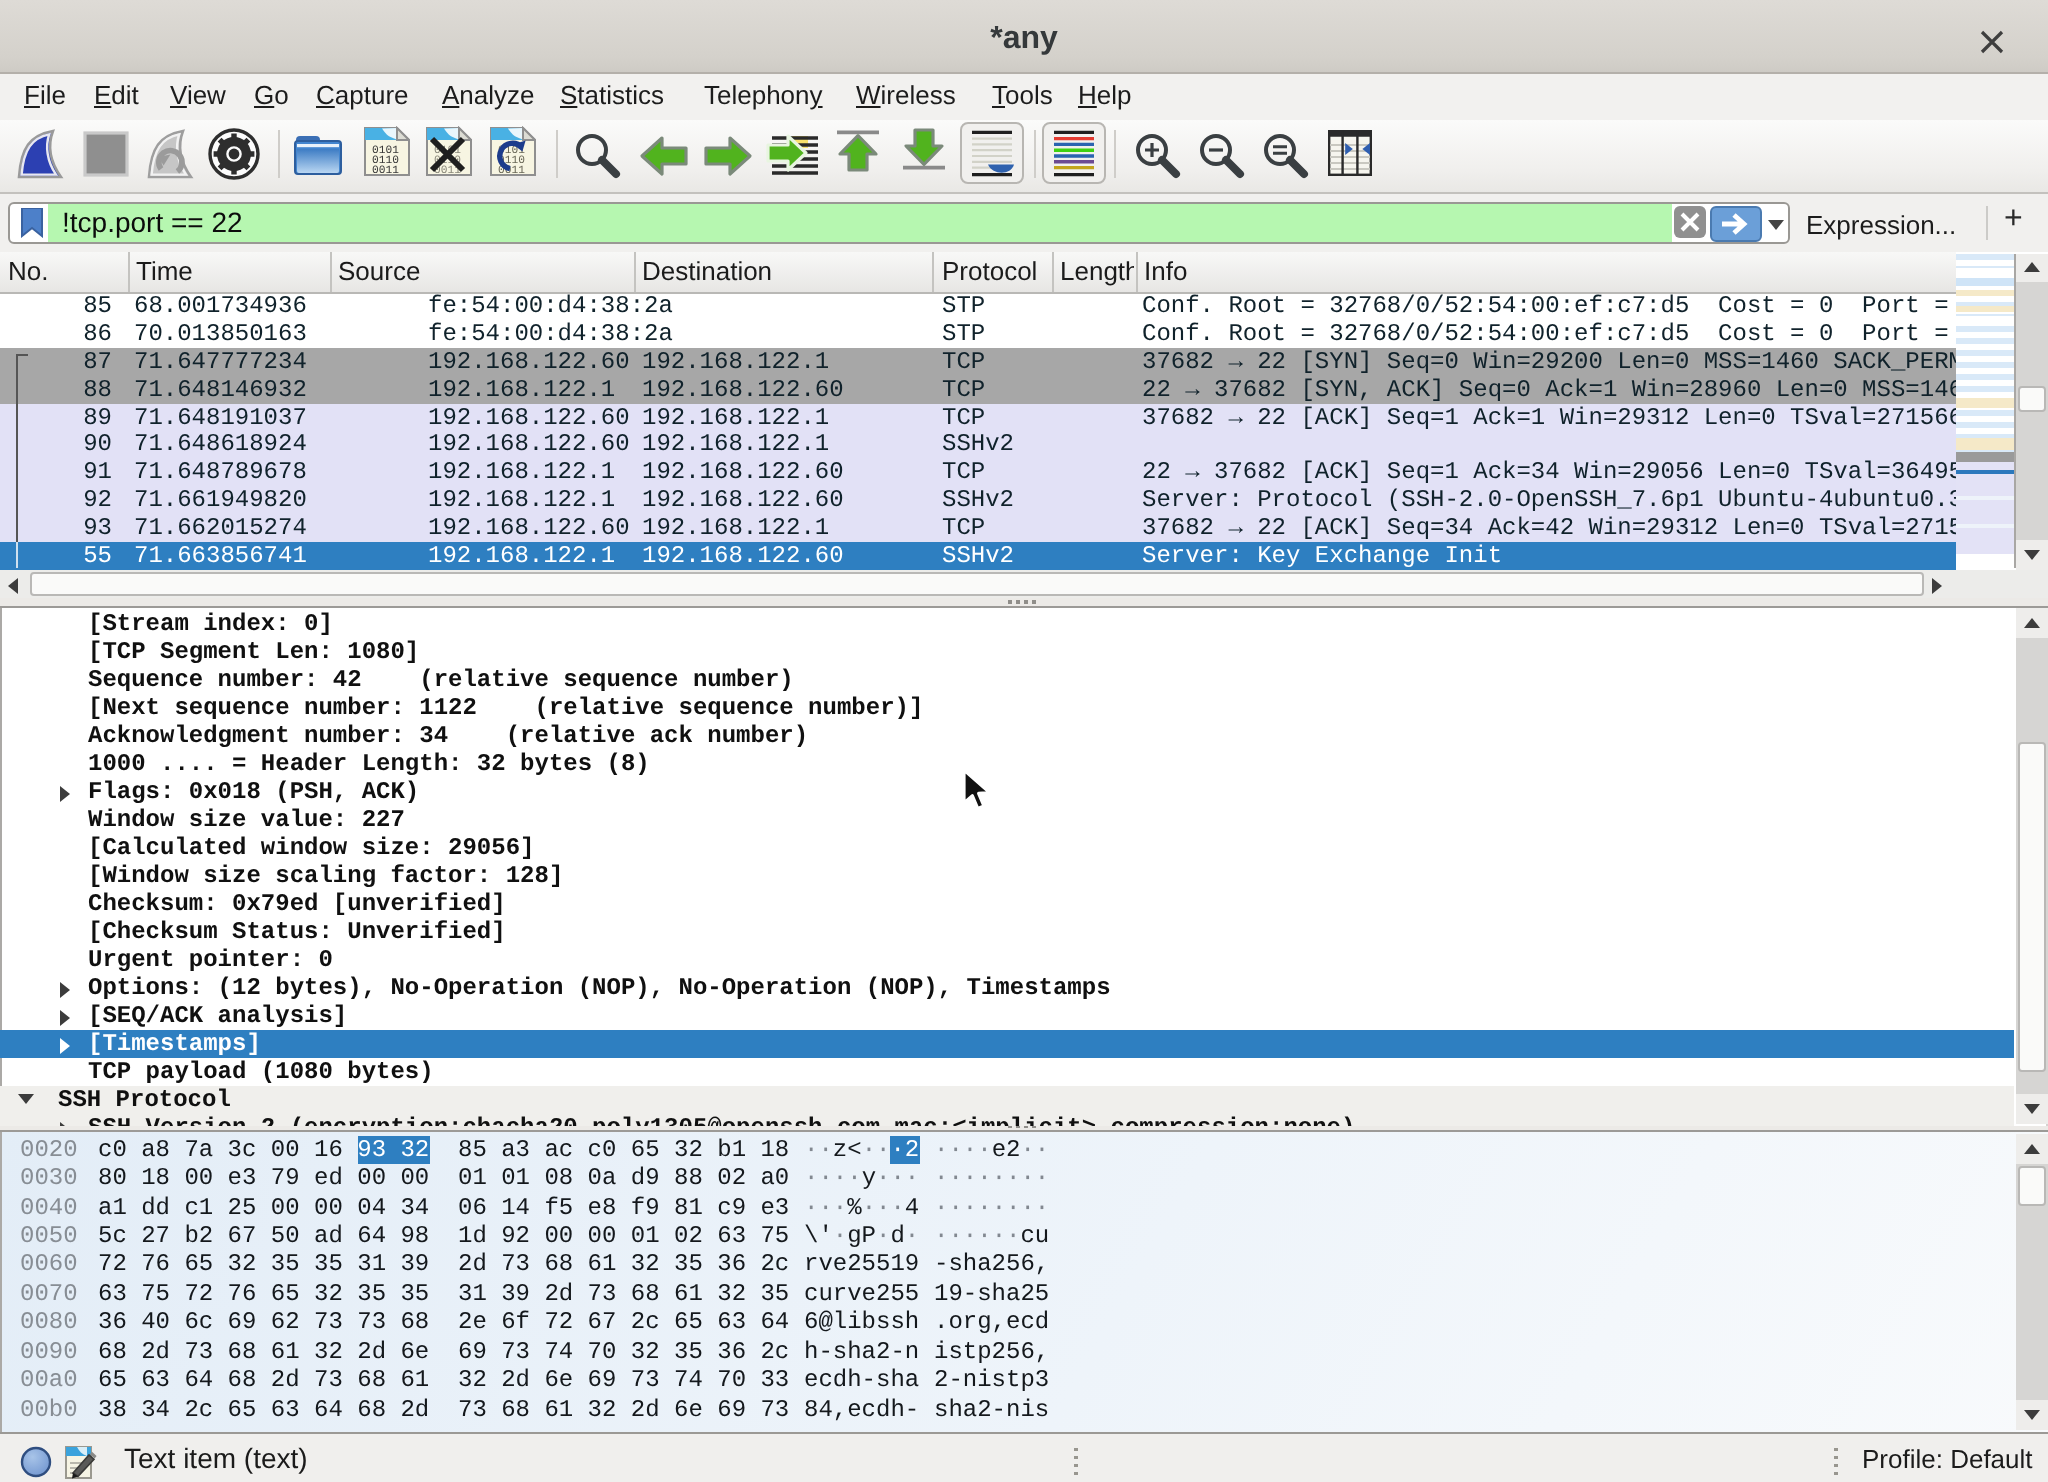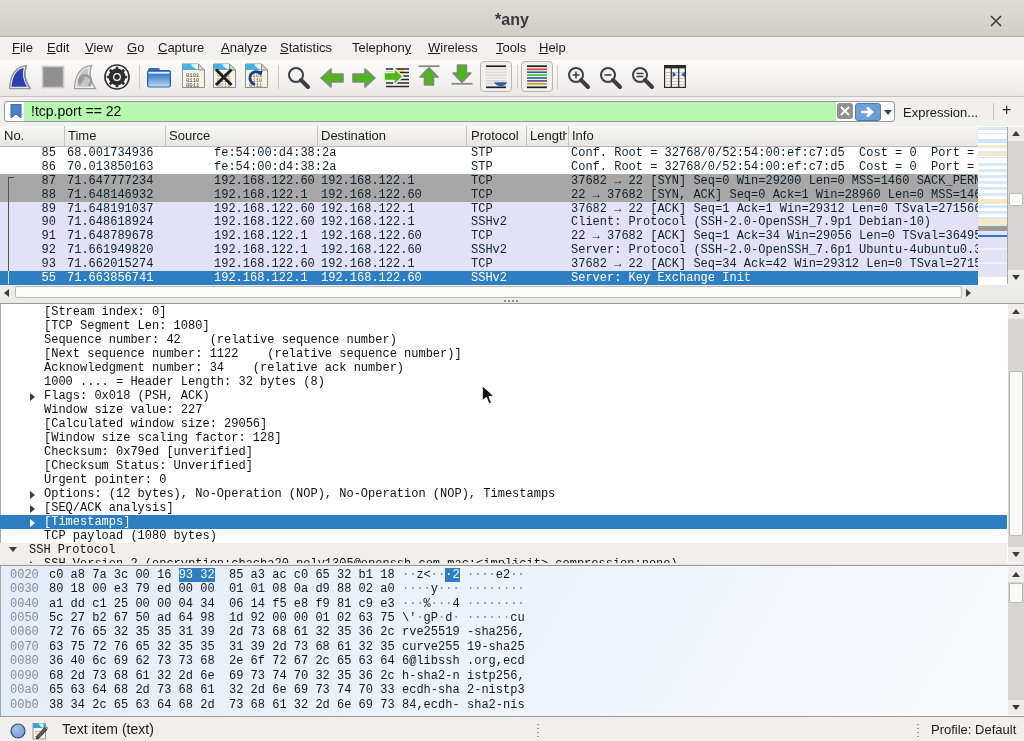--- a/index.html
+++ b/index.html
@@ -43,21 +43,21 @@
 .rgray{background:#a7a7a7;}
 .rlav{background:#e2e1f6;padding-left:24px;}
 .rsel{background:#2e7fc1;color:#fff;}
 
 #minimap{left:978px;top:1px;width:29px;height:157px;background:#fff;overflow:hidden;}
 .vsb{background:#d6d5d3;}
 .sbbtn{background:#eeedeb;}
 .sbthumb{background:#fafaf9;border:1px solid #b9b8b6;box-sizing:border-box;border-radius:2px;}
 .arr{width:0;height:0;position:absolute;}
 
-#dpane{left:0;top:303px;width:1024px;height:259px;background:#fff;border-top:1px solid #9c9a97;overflow:hidden;box-shadow:inset 1px 0 0 #aba9a6,inset -1px 0 0 #d5d3d0;}
+#dpane{left:0;top:303px;width:1024px;height:259px;background:#fff;border-top:1px solid #9c9a97;overflow:hidden;box-shadow:inset 1px 0 0 #aba9a6,inset -1px 0 0 #d5d3d0;font-weight:bold;}
 .drow{left:0;width:1007px;height:14px;font-family:"Liberation Mono",monospace;font-size:12px;line-height:14px;white-space:pre;color:#101010;}
 .dsel{background:#2e7fc1;color:#fff;}
 .exp{position:absolute;width:0;height:0;}
 
 #hpane{left:0;top:565px;width:1024px;height:150px;background:linear-gradient(120deg,#e3edf7,#eef4fa 55%,#f8fafc);border-top:1px solid #9c9a97;box-shadow:inset 1px 0 0 #aba9a6;}
 .xrow{left:0;height:14px;font-family:"Liberation Mono",monospace;font-size:12px;line-height:14px;white-space:pre;color:#14181c;}
 .xrow span{position:absolute;white-space:pre;}
 .xoff{left:10px;color:#878d94;}
 .xh1{left:49px;}
 .xh2{left:229px;}
@@ -272,21 +272,21 @@
     <div class="abs hsep" style="left:317px"></div>
     <div class="abs hsep" style="left:466px"></div>
     <div class="abs hsep" style="left:526px"></div>
     <div class="abs hsep" style="left:568px"></div>
   </div>
   <div class="abs prow" style="top:20px"><span class="pn">85</span><span class="pt">68.001734936</span><span class="ps">fe:54:00:d4:38:2a</span><span class="pd"></span><span class="pp">STP</span><span class="pl">54</span><span class="pi">Conf. Root = 32768/0/52:54:00:ef:c7:d5  Cost = 0  Port = </span></div>
   <div class="abs prow" style="top:34px"><span class="pn">86</span><span class="pt">70.013850163</span><span class="ps">fe:54:00:d4:38:2a</span><span class="pd"></span><span class="pp">STP</span><span class="pl">54</span><span class="pi">Conf. Root = 32768/0/52:54:00:ef:c7:d5  Cost = 0  Port = </span></div>
   <div class="abs prow rgray" style="top:48px"><span class="pn">87</span><span class="pt">71.647777234</span><span class="ps">192.168.122.60</span><span class="pd">192.168.122.1</span><span class="pp">TCP</span><span class="pl">76</span><span class="pi">37682 → 22 [SYN] Seq=0 Win=29200 Len=0 MSS=1460 SACK_PERM</span></div>
   <div class="abs prow rgray" style="top:62px"><span class="pn">88</span><span class="pt">71.648146932</span><span class="ps">192.168.122.1</span><span class="pd">192.168.122.60</span><span class="pp">TCP</span><span class="pl">76</span><span class="pi">22 → 37682 [SYN, ACK] Seq=0 Ack=1 Win=28960 Len=0 MSS=146</span></div>
   <div class="abs prow rlav" style="top:76px"><span class="pn">89</span><span class="pt">71.648191037</span><span class="ps">192.168.122.60</span><span class="pd">192.168.122.1</span><span class="pp">TCP</span><span class="pl">68</span><span class="pi">37682 → 22 [ACK] Seq=1 Ack=1 Win=29312 Len=0 TSval=271566</span></div>
-  <div class="abs prow rlav" style="top:89px"><span class="pn">90</span><span class="pt">71.648618924</span><span class="ps">192.168.122.60</span><span class="pd">192.168.122.1</span><span class="pp">SSHv2</span><span class="pl">101</span><span class="pi">Client: Protocol (SSH-2.0-OpenSSH_7.9p1 Debian-10)</span></div>
+  <div class="abs prow rlav" style="top:89px"><span class="pn">90</span><span class="pt">71.648618924</span><span class="ps">192.168.122.60</span><span class="pd">192.168.122.1</span><span class="pp">SSHv2</span><span class="pl">101</span></div>
   <div class="abs prow rlav" style="top:103px"><span class="pn">91</span><span class="pt">71.648789678</span><span class="ps">192.168.122.1</span><span class="pd">192.168.122.60</span><span class="pp">TCP</span><span class="pl">68</span><span class="pi">22 → 37682 [ACK] Seq=1 Ack=34 Win=29056 Len=0 TSval=36495</span></div>
   <div class="abs prow rlav" style="top:117px"><span class="pn">92</span><span class="pt">71.661949820</span><span class="ps">192.168.122.1</span><span class="pd">192.168.122.60</span><span class="pp">SSHv2</span><span class="pl">109</span><span class="pi">Server: Protocol (SSH-2.0-OpenSSH_7.6p1 Ubuntu-4ubuntu0.3</span></div>
   <div class="abs prow rlav" style="top:131px"><span class="pn">93</span><span class="pt">71.662015274</span><span class="ps">192.168.122.60</span><span class="pd">192.168.122.1</span><span class="pp">TCP</span><span class="pl">68</span><span class="pi">37682 → 22 [ACK] Seq=34 Ack=42 Win=29312 Len=0 TSval=2715</span></div>
   <div class="abs prow rsel" style="top:145px"><span class="pn">55</span><span class="pt">71.663856741</span><span class="ps">192.168.122.1</span><span class="pd">192.168.122.60</span><span class="pp">SSHv2</span><span class="pl">1148</span><span class="pi">Server: Key Exchange Init</span></div>
   <div class="abs" style="left:8px;top:51px;width:6px;height:1px;background:#555"></div>
   <div class="abs" style="left:8px;top:51px;width:1px;height:94px;background:#555"></div>
   <div class="abs" style="left:8px;top:145px;width:1px;height:13px;background:#cfe0ef"></div>
   <div class="abs" style="left:978px;top:159px;width:46px;height:14px;background:#ececea"></div>
   <div class="abs" id="minimap">
     <div class="abs" style="left:0;top:0;width:30px;height:99px;background:repeating-linear-gradient(#d9e9f8 0 3px,#ffffff 3px 6px)"></div>

